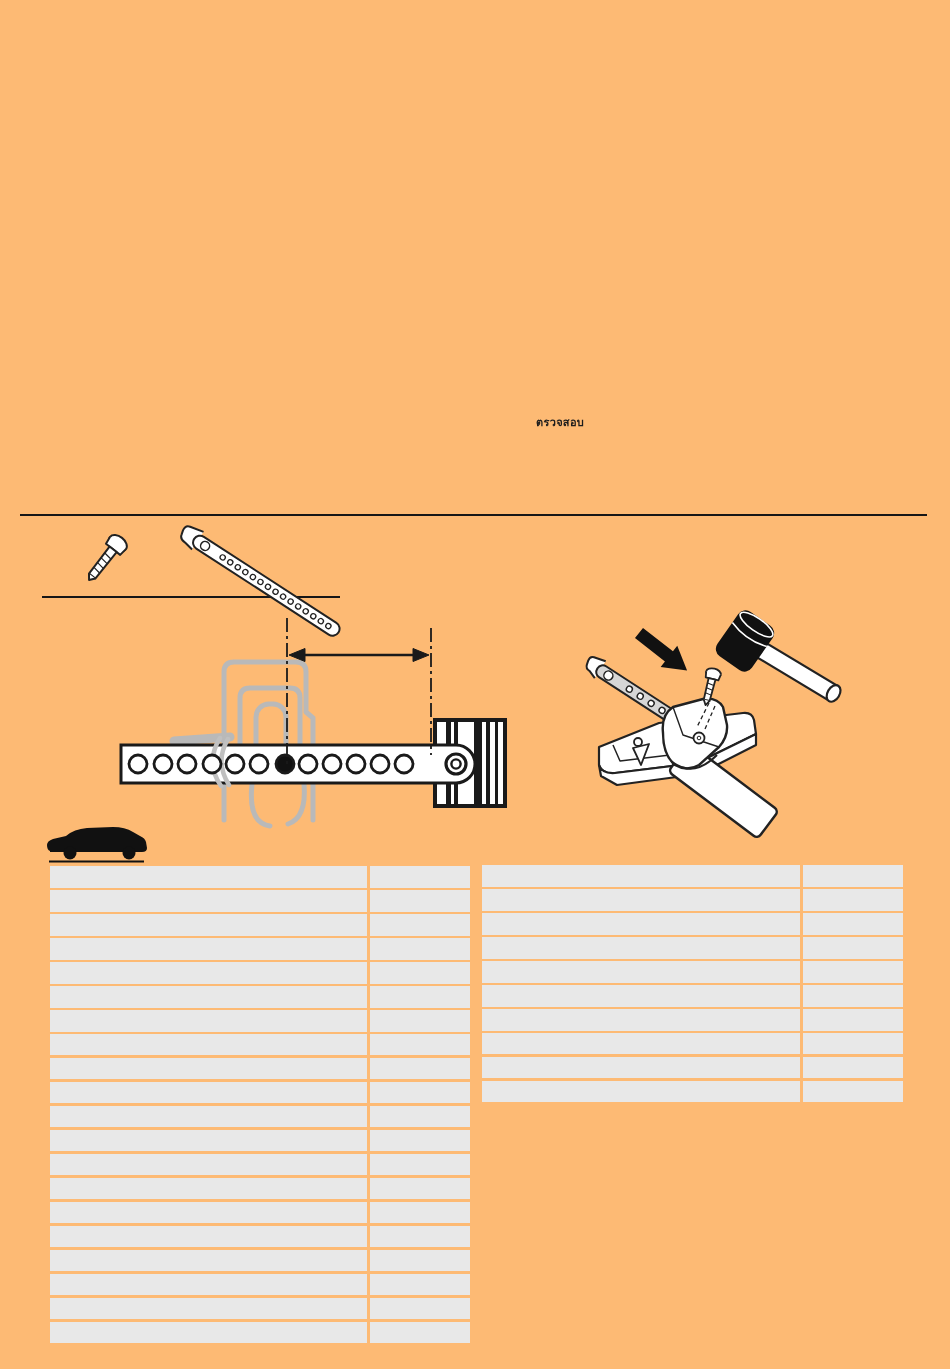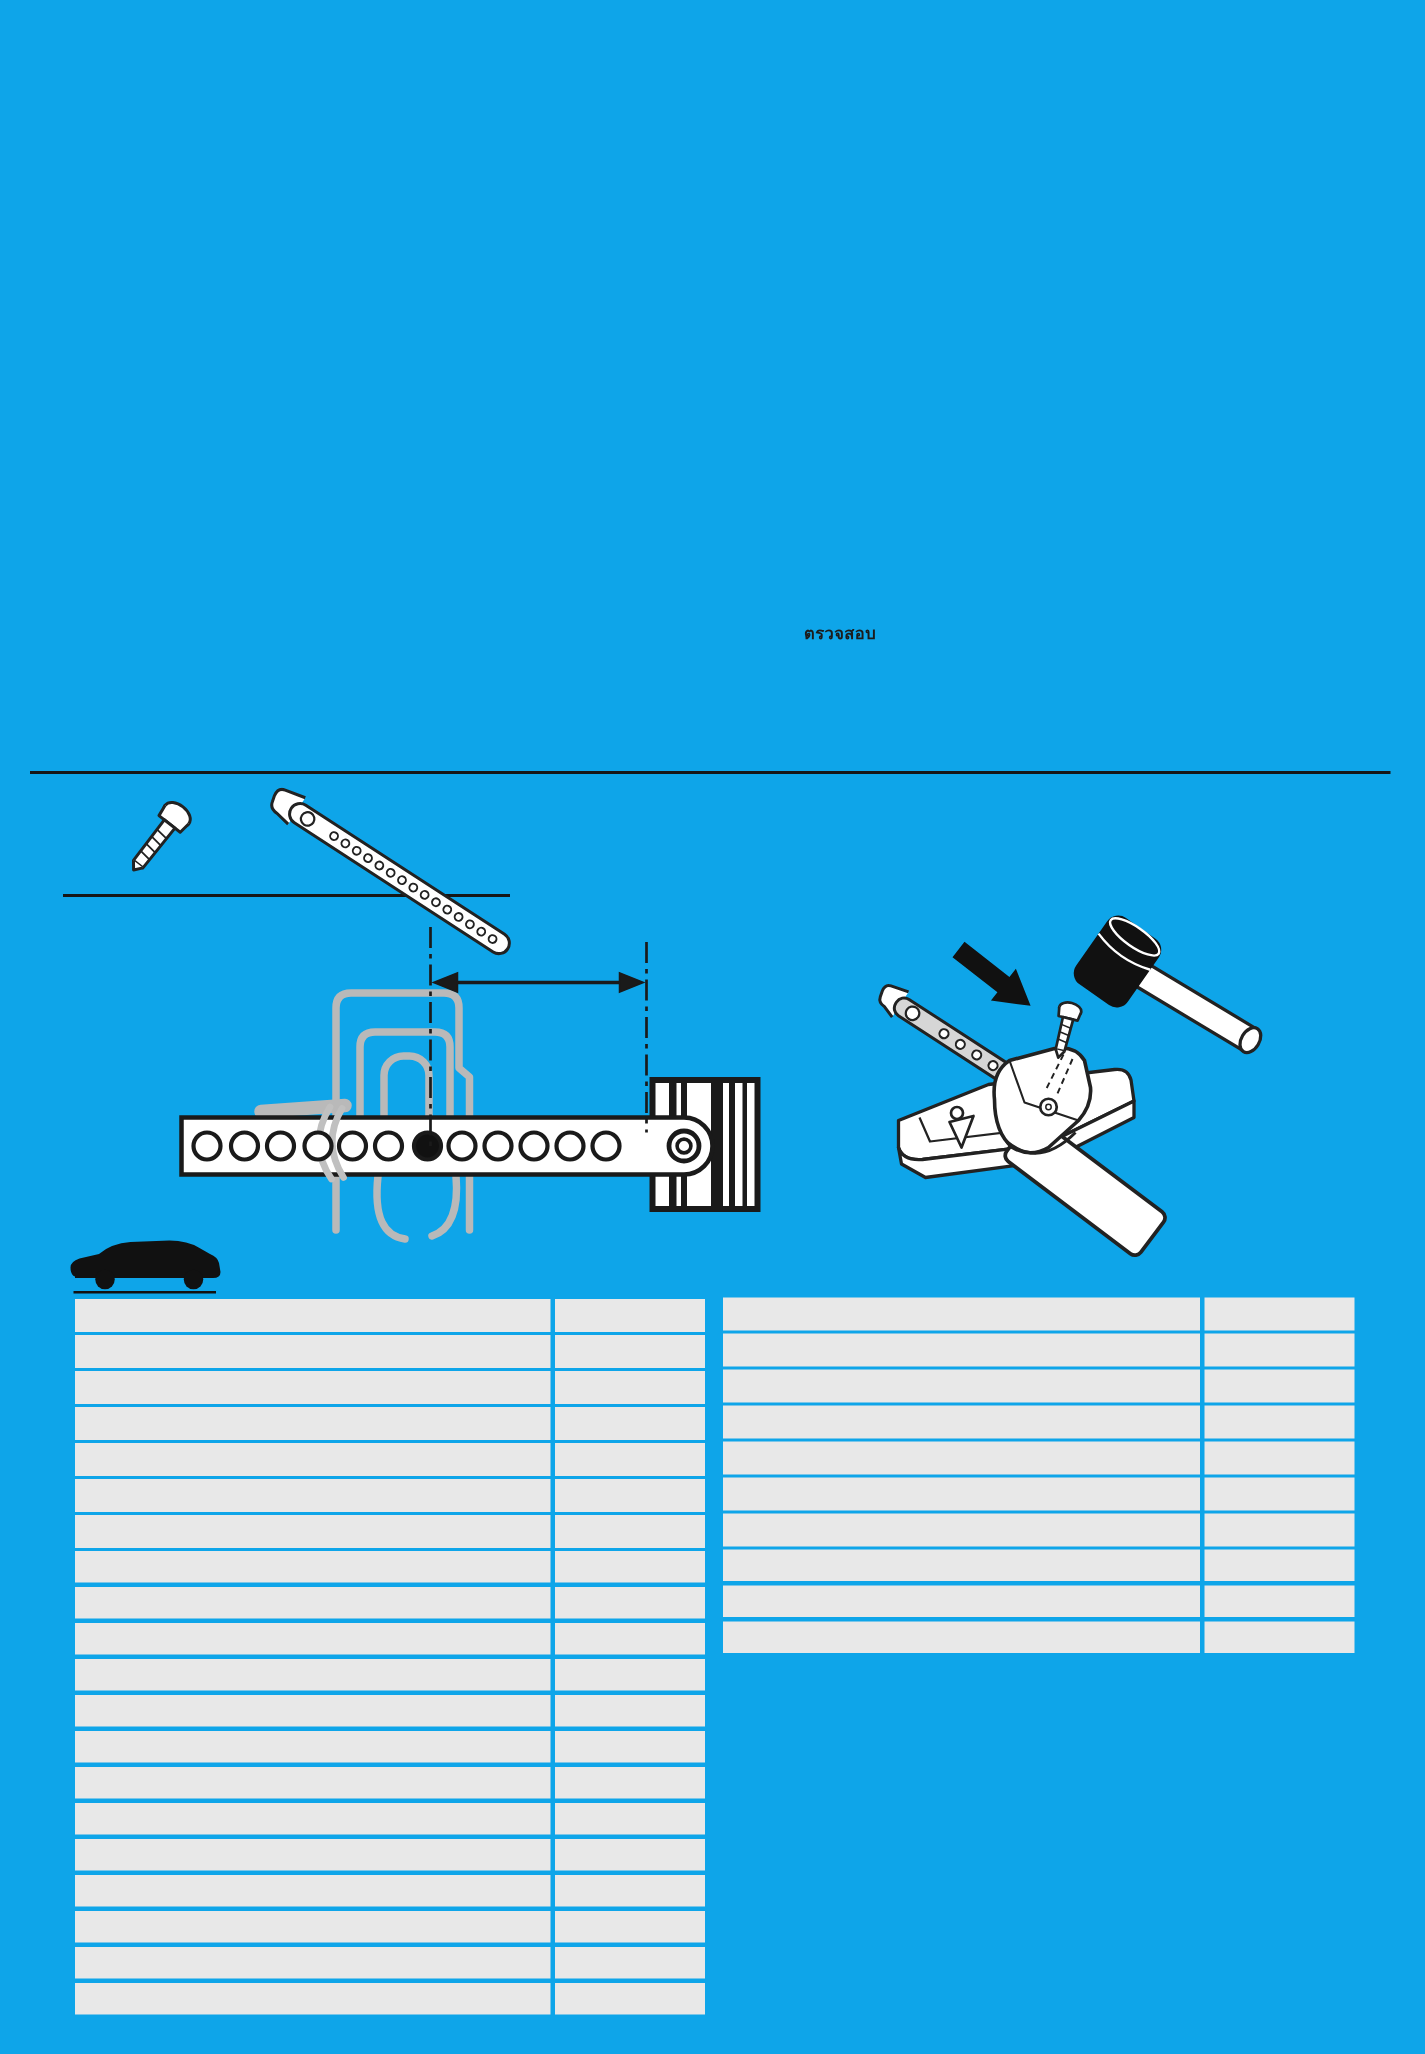--- a/index.html
+++ b/index.html
@@ -1,17 +1,17 @@
 <!DOCTYPE html>
 <html><head>
 <meta charset="utf-8">
 <style>
   html,body{margin:0;padding:0;background:#ffffff;}
   #page{
-    position:relative;width:950px;height:1369px;background:#0ea5e9;overflow:hidden;
+    position:relative;width:950px;height:1369px;background:#fdba74;overflow:hidden;
     font-family:"Liberation Sans","DejaVu Sans",sans-serif;color:#1a1a1a;
   }
   .abs{position:absolute;}
   #check-label{
     left:536px;top:413px;font-size:11px;font-weight:700;letter-spacing:.3px;color:#1c1c1c;
   }
   #top-rule{left:20px;top:514px;width:907px;height:2.4px;background:#161616;}
   #parts-figure{left:30px;top:525px;}
   #measure-figure{left:100px;top:598px;}
   #assembly-figure{left:575px;top:595px;}

